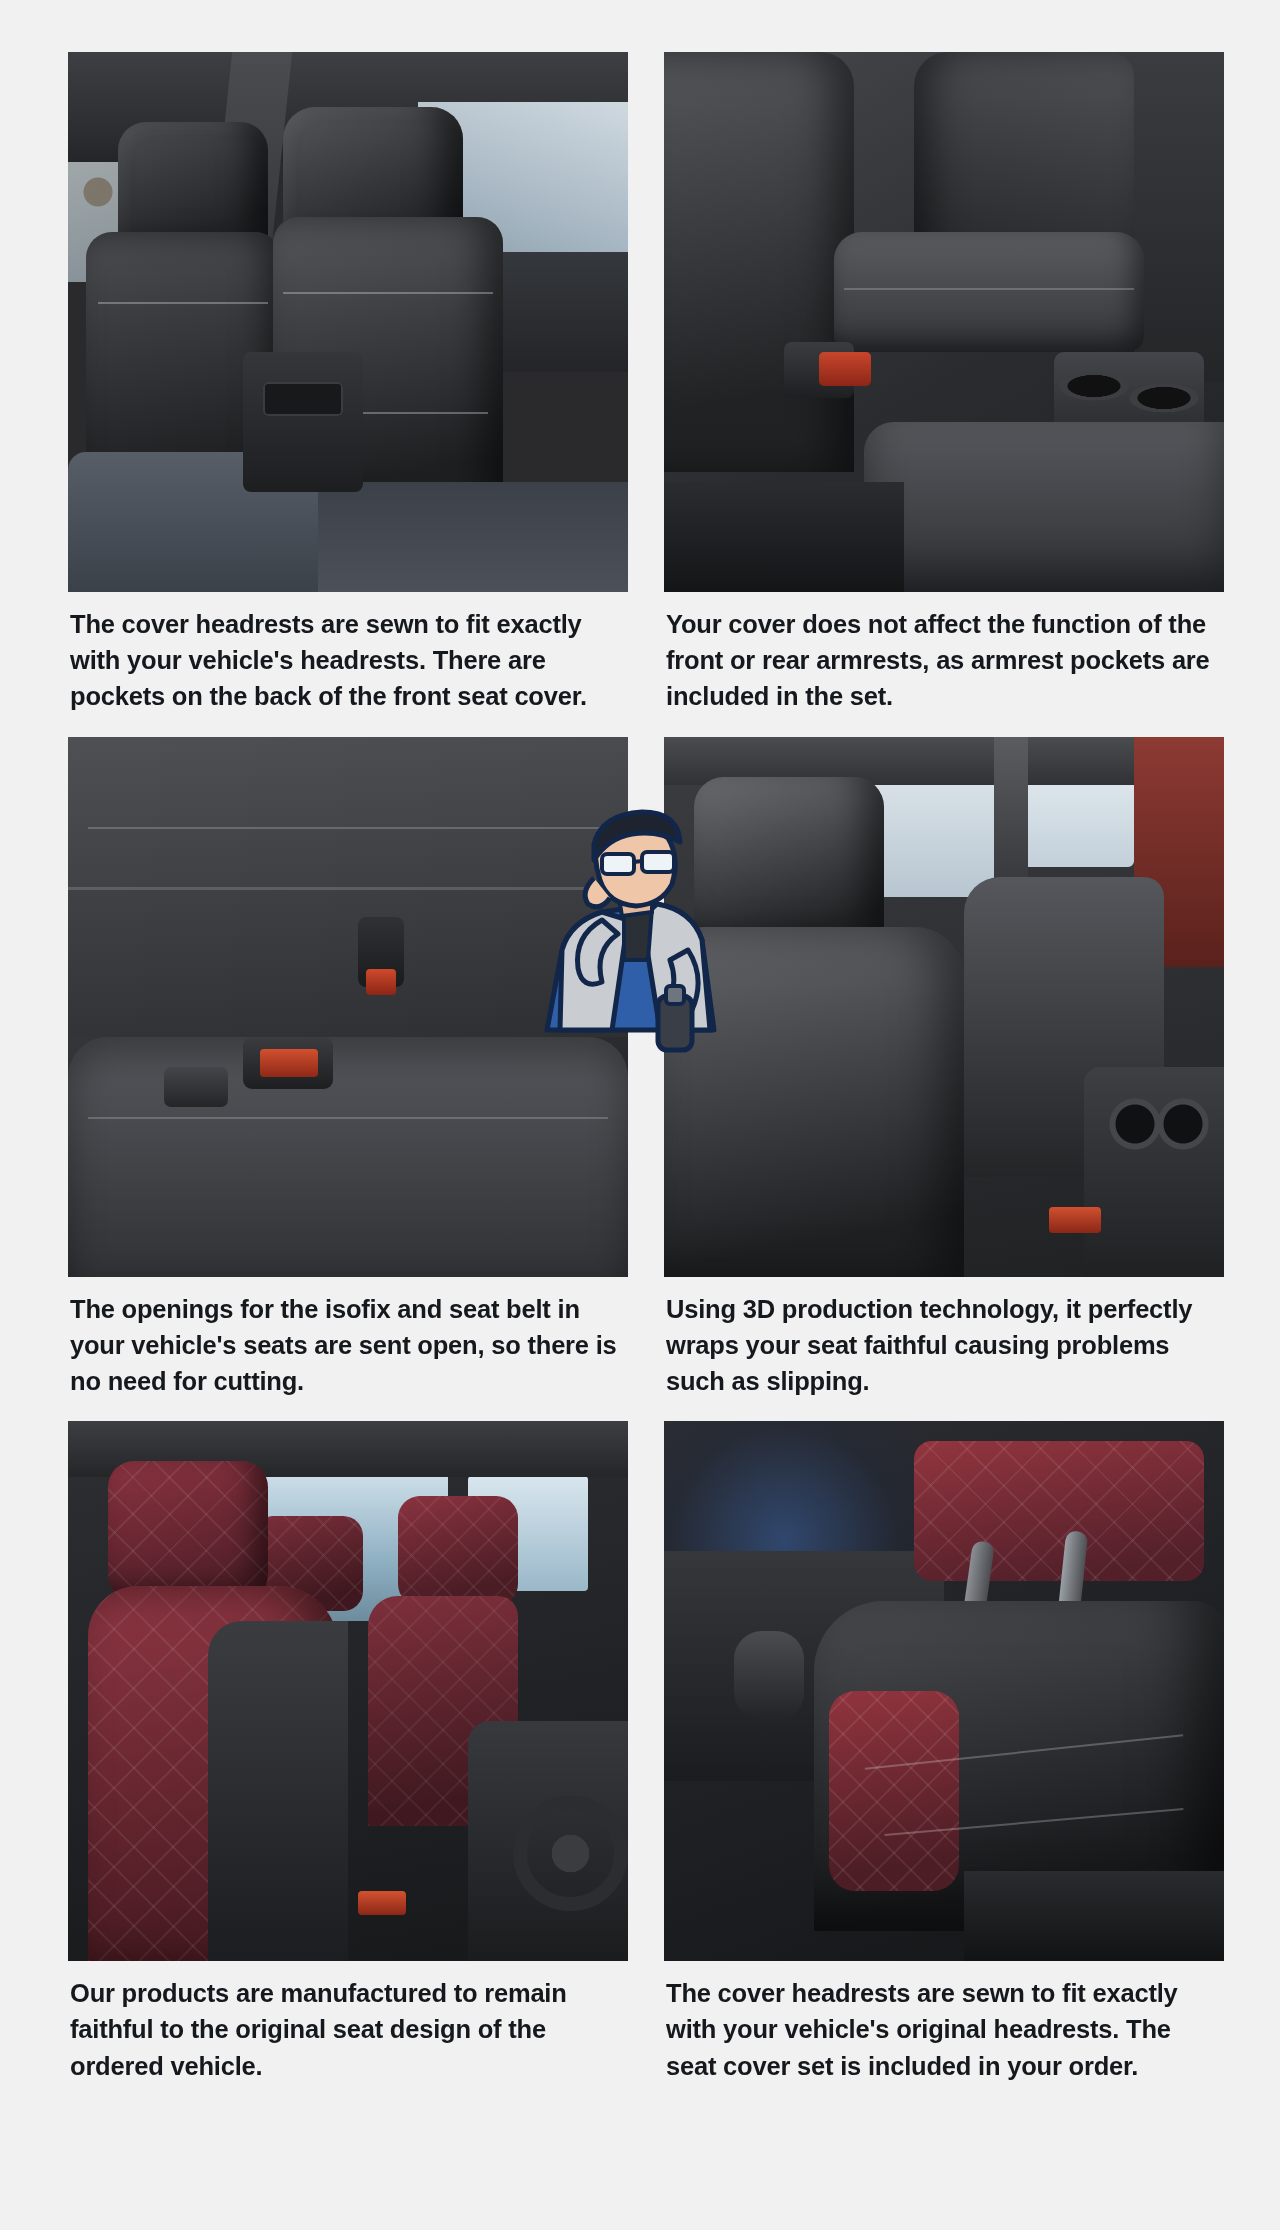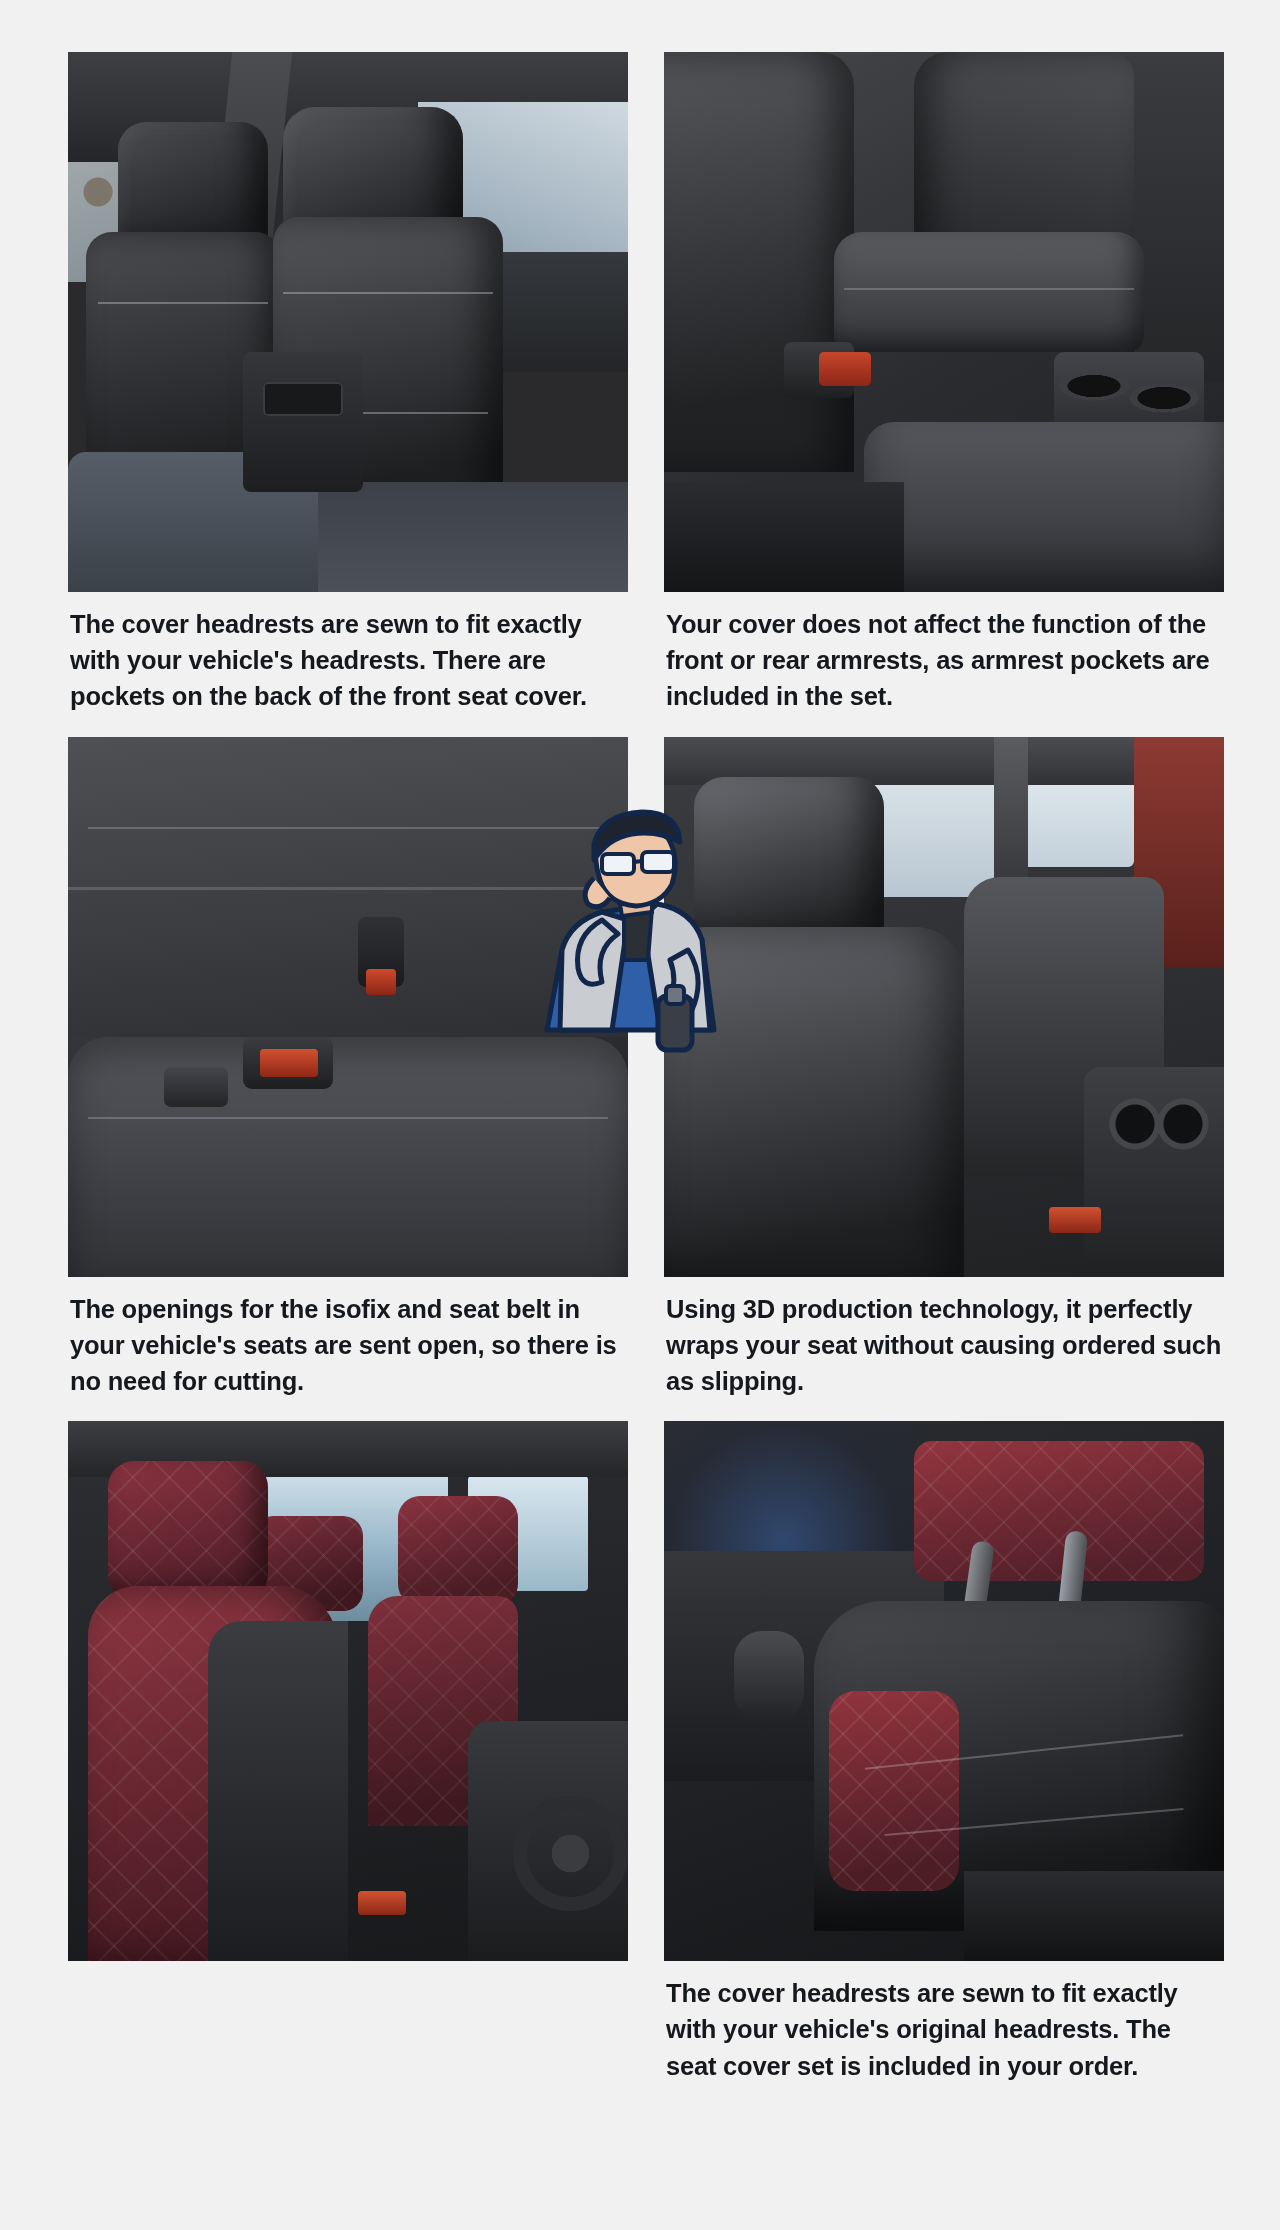--- a/index.html
+++ b/index.html
@@ -326,21 +326,21 @@
         <div class="layer p4-roof"></div>
         <div class="layer p4-pillar"></div>
         <div class="layer p4-redtrim"></div>
         <div class="layer p4-seat-rear"></div>
         <div class="layer p4-headrest"></div>
         <div class="layer p4-seat-front"></div>
         <div class="layer p4-console"></div>
         <div class="layer p4-cups"></div>
         <div class="layer p4-buckle"></div>
       </div>
-      <div class="caption">Using 3D production technology, it perfectly wraps your seat without causing ordered such as slipping.</div>
+      <div class="caption">Using 3D production technology, it perfectly wraps your seat faithful causing problems such as slipping.</div>
     </div>
 
     <div class="row-spacer"></div>
     <div class="row-spacer"></div>
 
     <div class="cell">
       <div class="photo">
         <div class="layer p5-bg"></div>
         <div class="layer p5-window"></div>
         <div class="layer p5-window2"></div>
@@ -348,20 +348,21 @@
         <div class="layer p5-hr-mid"></div>
         <div class="layer p5-hr-right"></div>
         <div class="layer p5-seat-rear"></div>
         <div class="layer p5-hr-left"></div>
         <div class="layer p5-seat-main"></div>
         <div class="layer p5-seat-dark"></div>
         <div class="layer p5-dash"></div>
         <div class="layer p5-wheel"></div>
         <div class="layer p5-buckle"></div>
       </div>
+      <div class="caption">Our products are manufactured to remain faithful to the original seat design of the ordered vehicle.</div>
     </div>
 
     <div class="cell">
       <div class="photo">
         <div class="layer p6-bg"></div>
         <div class="layer p6-dashglow"></div>
         <div class="layer p6-console"></div>
         <div class="layer p6-shifter"></div>
         <div class="layer p6-red-top"></div>
         <div class="layer p6-post-a"></div>

